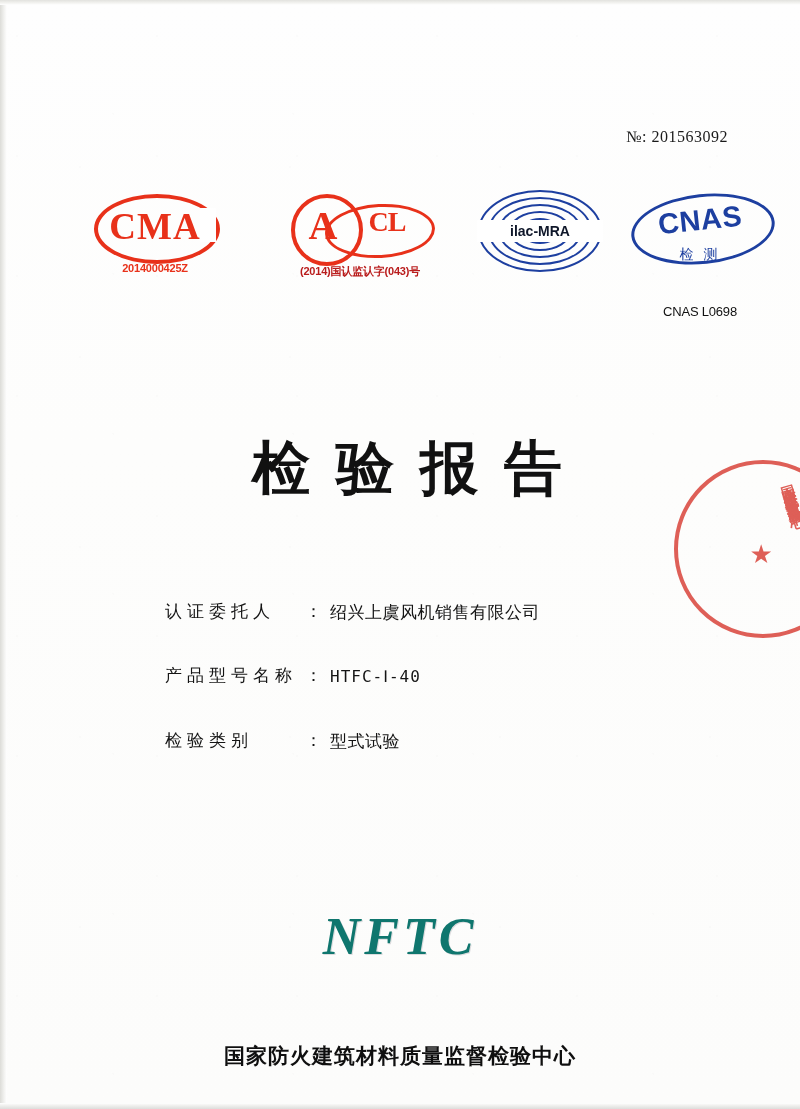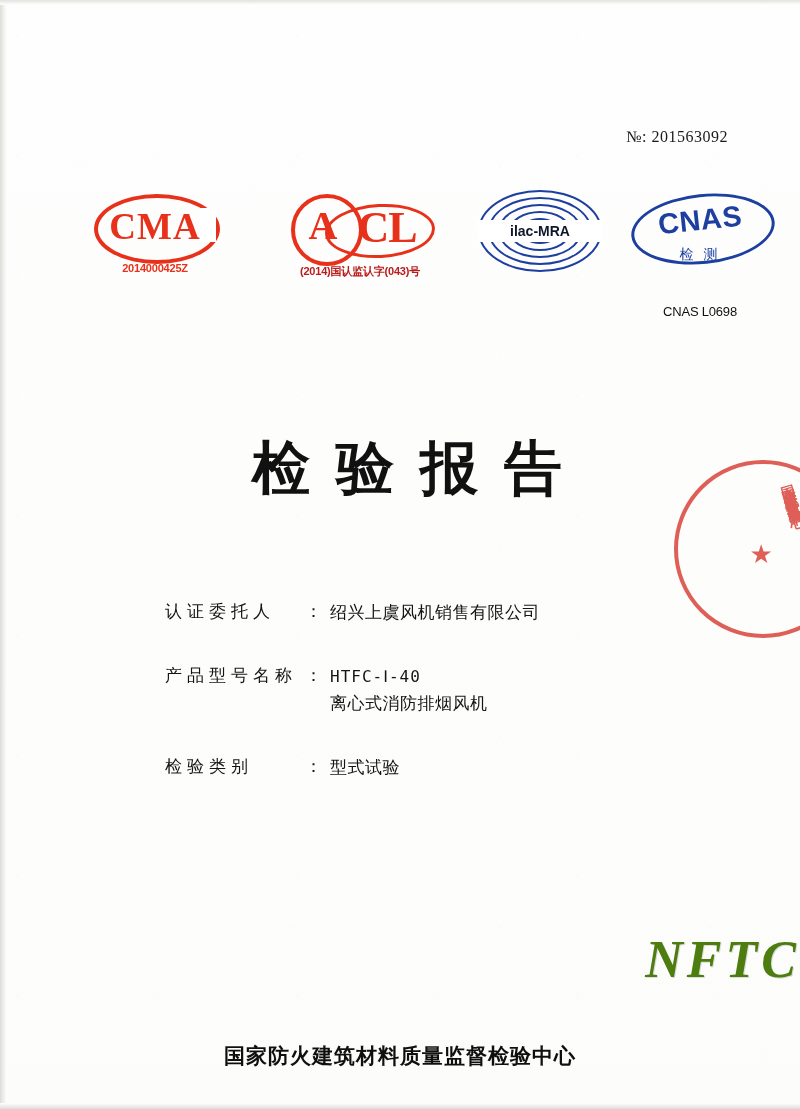--- a/index.html
+++ b/index.html
@@ -138,25 +138,25 @@
   .cal-ellipse {
     position: absolute;
     left: 40px; top: 10px;
     width: 104px; height: 48px;
     border: 3px solid #e8311a;
     border-radius: 50%;
     transform: rotate(-3deg);
   }
   .cal-cl {
     position: absolute;
-    left: 62px; top: 8px;
+    left: 62px; top: 2px;
     width: 80px;
     line-height: 52px;
     font-family: "Liberation Serif", serif;
-    font-size: 44px;
+    font-size: 28px;
     font-weight: bold;
     color: #e8311a;
     letter-spacing: -1px;
   }
   .cal .logo-caption { color: #b91c1c; }
 
   
   .ilac { left: 395px; top: 0px; width: 130px; }
   .ilac-mark {
     position: relative;
@@ -283,28 +283,28 @@
   .mono-value {
     font-family: "DejaVu Sans Mono", monospace;
     font-size: 16px;
     letter-spacing: 1px;
   }
 
   
   .watermark {
     position: absolute;
     left: 0; right: 0;
-    top: 930px;
-    text-align: right;
+    top: 907px;
+    text-align: center;
     font-family: "Liberation Serif", serif;
     font-style: italic;
     font-weight: bold;
     font-size: 52px;
     letter-spacing: 4px;
-    color: #4d7c0f;
+    color: #0f766e;
     text-shadow: 1px 1px 0 #dcdcde;
   }
 
   
   .footer {
     position: absolute;
     left: 0; right: 0;
     top: 1042px;
     text-align: center;
     font-size: 21px;
@@ -417,21 +417,20 @@
     <div class="field-label">认证委托人</div>
     <div class="field-colon">：</div>
     <div class="field-value">绍兴上虞风机销售有限公司</div>
   </div>
 
   <div class="field-row">
     <div class="field-label">产品型号名称</div>
     <div class="field-colon">：</div>
     <div class="field-value">
       <span class="mono-value">HTFC-Ⅰ-40</span>
-      <span class="line2">离心式消防排烟风机</span>
     </div>
   </div>
 
   <div class="field-row">
     <div class="field-label">检验类别</div>
     <div class="field-colon">：</div>
     <div class="field-value">型式试验</div>
   </div>
 
 </div>

